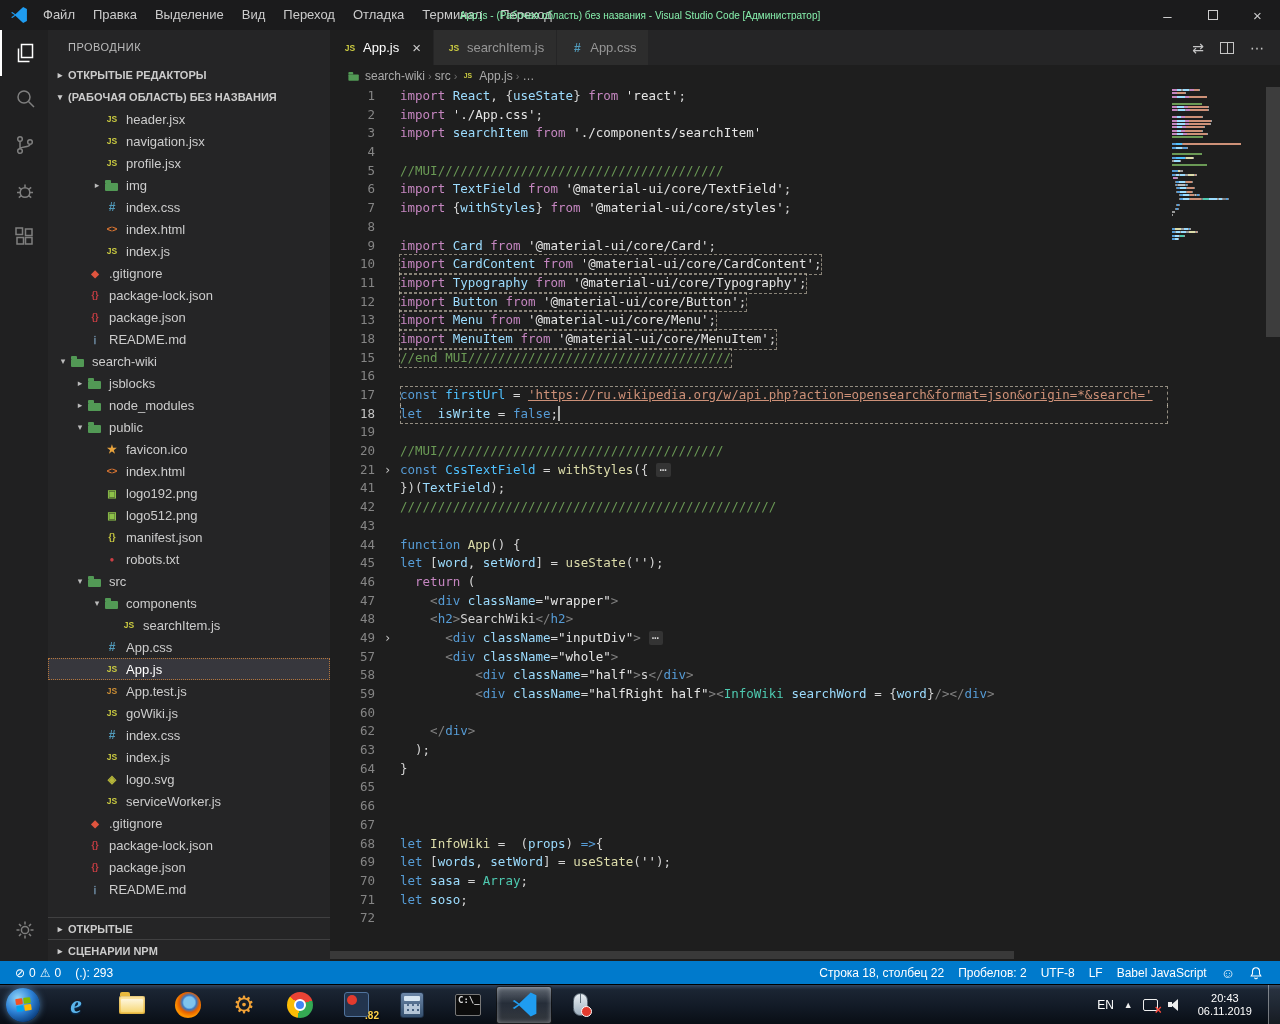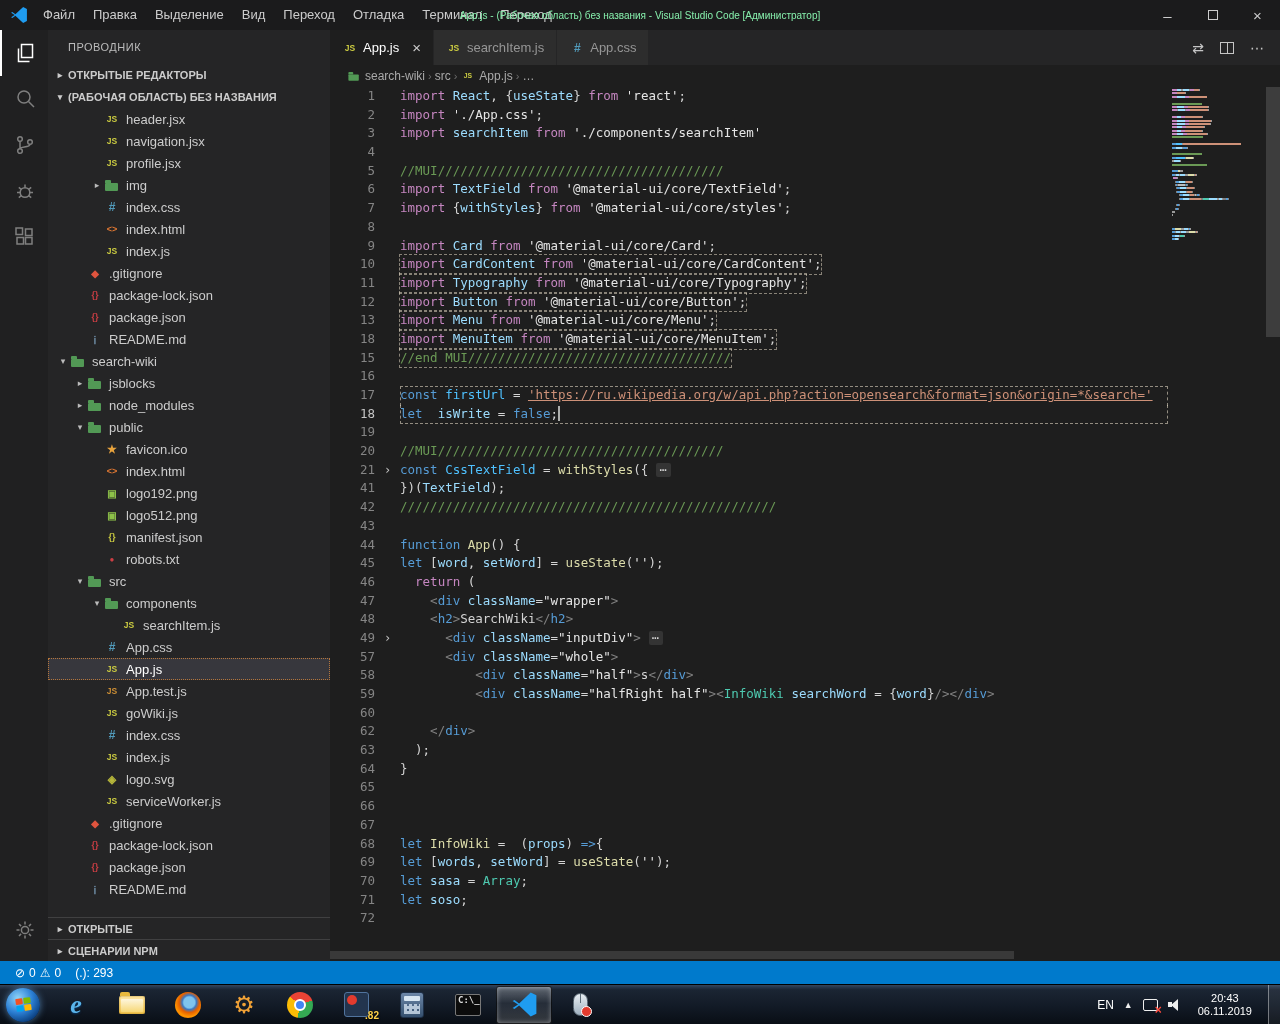--- a/index.html
+++ b/index.html
@@ -577,20 +577,34 @@
       <div class="sb-item">
         <span class="sb-ic">⊘</span>
         <span>0</span>
         <span class="sb-ic">⚠</span>
         <span>0</span>
       </div>
       <div class="sb-item">
         <span>(.): 293</span>
       </div>
     </div>
+    <div class="sb-right">
+        <span class="sb-item">Строка 18, столбец 22</span>
+        <span class="sb-item">Пробелов: 2</span>
+        <span class="sb-item">UTF-8</span>
+        <span class="sb-item">LF</span>
+        <span class="sb-item">Babel JavaScript</span>
+        <span class="sb-item smiley">☺</span>
+        <span class="sb-item">
+          <svg viewBox="0 0 16 16" width="14" height="14" fill="none" stroke="#fff" stroke-width="1.2">
+            <path d="M8 2a4 4 0 0 0-4 4v3L2.5 11.5h11L12 9V6a4 4 0 0 0-4-4z"></path>
+            <path d="M6.5 13a1.5 1.5 0 0 0 3 0"></path>
+          </svg>
+        </span>
+      </div>
   </div>
 
   <div class="taskbar">
     <div class="start-orb">
       <span class="flag">
           <i></i>
           <i></i>
           <i></i>
           <i></i>
         </span>

